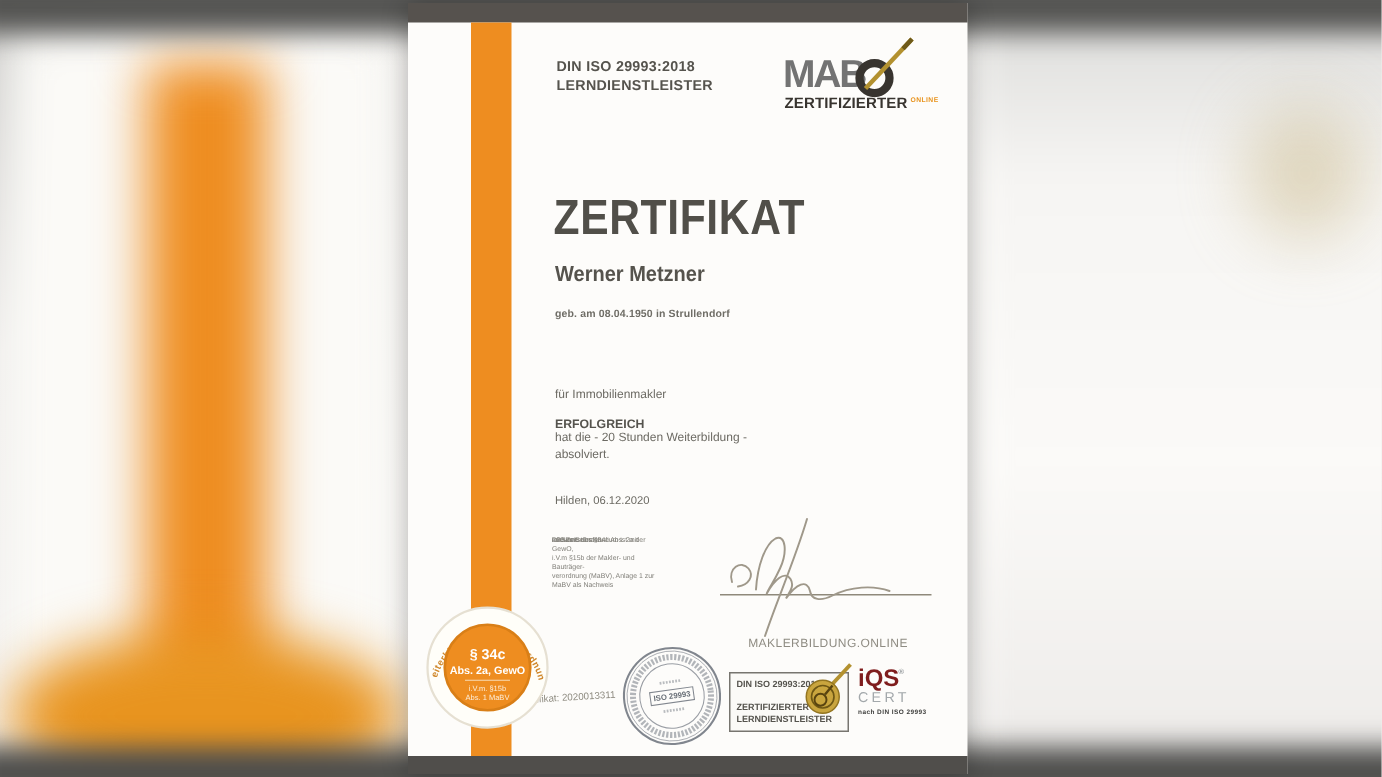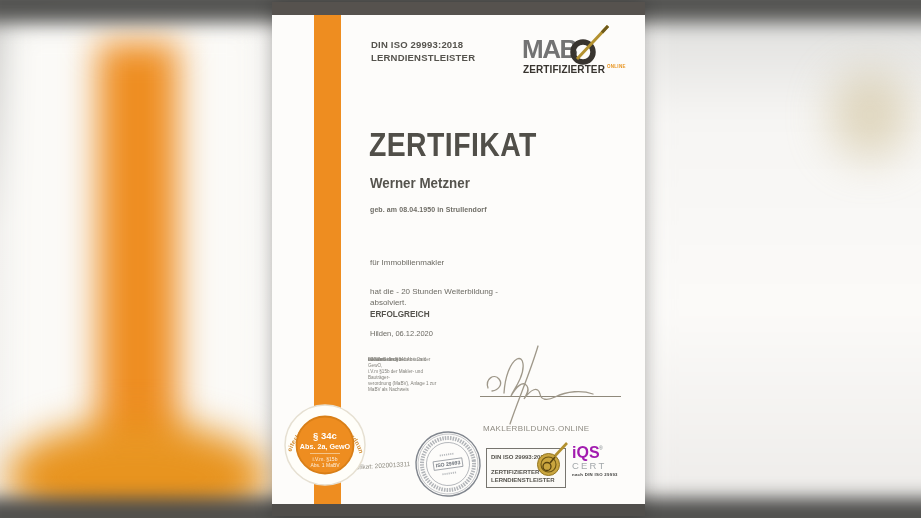--- a/index.html
+++ b/index.html
@@ -29,50 +29,50 @@
   .logo-oglass{left:46px;top:-4px;overflow:visible;}
   .logo-brand{left:1px;top:30px;font-size:10px;font-weight:700;color:#38342f;letter-spacing:.1px;white-space:nowrap;}
   .logo-online{position:static;font-size:4.5px;font-weight:700;color:#e8941f;letter-spacing:.3px;margin-left:2px;}
   
   .title{left:97px;top:126px;font-size:33px;font-weight:700;letter-spacing:.5px;color:#514f49;
          transform:scaleX(.86);transform-origin:left top;white-space:nowrap;line-height:1;}
   .name{left:98px;top:173px;font-size:14.5px;font-weight:700;color:#55534d;transform:scaleX(.92);transform-origin:left top;white-space:nowrap;}
   .birth{left:98px;top:204px;font-size:7px;font-weight:700;color:#6f6d66;letter-spacing:.1px;white-space:nowrap;}
   .bodytxt{left:98px;font-size:8px;color:#6c6a63;white-space:nowrap;}
   .b-l1{top:241px;margin-top:44px;} .b-l2{top:256px;}
-  .b-hl{top:276px;font-weight:700;color:#55534d;font-size:8.2px;margin-top:32px;}
+  .b-hl{top:276px;font-weight:700;color:#55534d;font-size:8.2px;}
   .b-l3{top:296px;} .b-place{top:327px;font-size:7.5px;}
   
   .fine{left:96px;top:355px;width:74px;font-size:4.6px;line-height:6px;color:#82807七;}
   .fine{color:#82807a;}
   .fine p{position:static;margin:0 0 6px 0;white-space:pre-line;}
   
   .sig-svg{left:188px;top:336px;overflow:visible;z-index:4;}
   .sig-line{left:208px;top:394px;width:141px;height:0;border-top:1px solid #8f897b;}
-  .sig-label{left:211px;top:422px;width:138px;text-align:left;font-size:8px;letter-spacing:.3px;color:#8f8c83;white-space:nowrap;}
+  .sig-label{left:211px;top:422px;width:138px;text-align:center;font-size:8px;letter-spacing:.3px;color:#8f8c83;white-space:nowrap;}
   
   .badge{left:11px;top:401px;z-index:3;}
   .badge .arc{fill:#d0882c;font-weight:700;letter-spacing:.2px;}
   .badge .b1{fill:#fff;font-weight:700;font-size:9.5px;text-anchor:middle;}
   .badge .b2{fill:#fff;font-weight:700;font-size:7.2px;text-anchor:middle;}
   .badge .b3{fill:#fdeeda;font-size:5px;text-anchor:middle;}
   
   .certnum{left:74px;top:462px;font-size:6.5px;color:#8e8b80;transform:rotate(-3.5deg);transform-origin:left top;white-space:nowrap;}
   
   .stamp{left:141px;top:427px;}
   .stamp text{fill:#6a7078;font-weight:700;font-size:5.2px;text-anchor:middle;}
   
   .certbox{left:214px;top:446px;width:80px;height:40px;border:1px solid #77756f;background:#fbfaf7;box-sizing:border-box;}
   .cb-l1{left:4px;top:5px;font-size:6px;font-weight:700;color:#55534d;white-space:nowrap;}
   .cb-l2{left:4px;top:20px;font-size:6px;font-weight:700;color:#55534d;white-space:nowrap;}
   .cb-l3{left:4px;top:28px;font-size:6px;font-weight:700;color:#55534d;white-space:nowrap;}
   .seal{left:44px;top:-2px;overflow:visible;}
   
   .iqs{left:300px;top:443px;width:60px;height:44px;}
-  .iqs-name{left:0;top:0;font-size:16px;font-weight:700;color:#a21caf;line-height:16px;}
+  .iqs-name{left:0;top:0;font-size:16px;font-weight:700;color:#7f1d1d;line-height:16px;}
   .iqs-reg{left:27px;top:0;font-size:5px;color:#7e8488;}
   .iqs-cert{left:0;top:16px;font-size:9.5px;color:#a3a8ab;letter-spacing:2.2px;line-height:10px;}
   .iqs-note{left:0;top:27px;font-size:4.3px;font-weight:700;color:#3c3c3a;letter-spacing:.3px;white-space:nowrap;}
 </style>
 </head>
 <body>
 
 <div id="stage">
 
   <div class="bd bd-white-left"></div>

